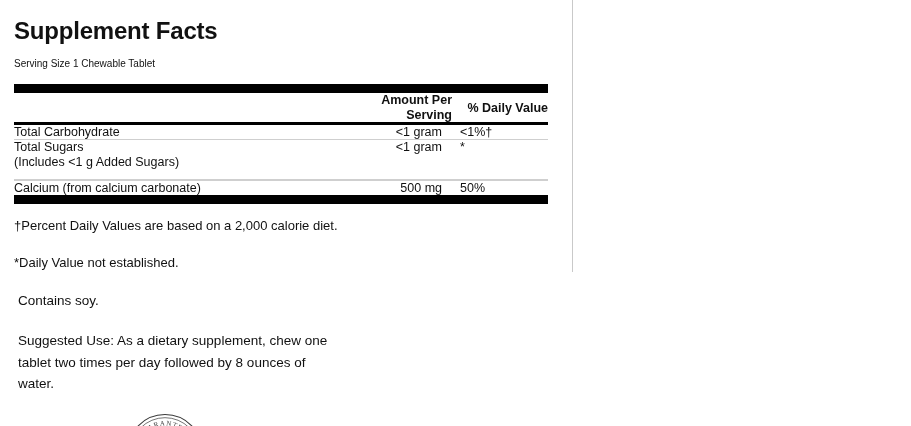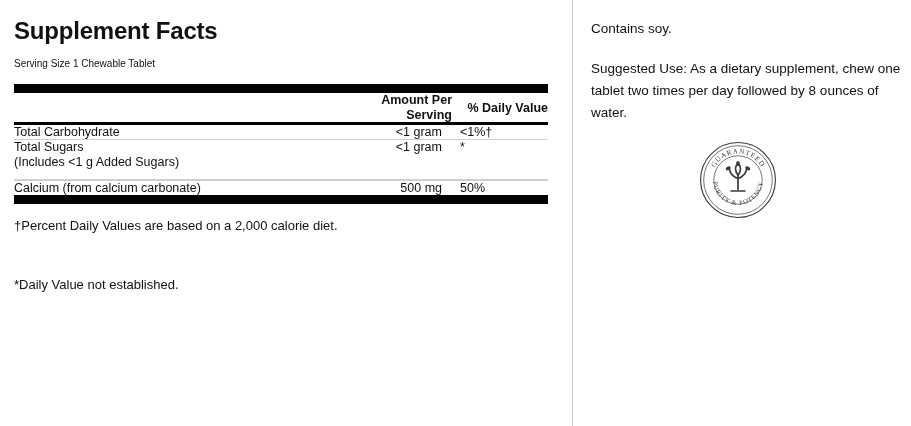--- a/index.html
+++ b/index.html
@@ -13,20 +13,21 @@
     font-family: "Liberation Sans", sans-serif;
     color: #111111;
     position: relative;
     overflow: hidden;
   }
   .page {
     display: flex;
     width: 911px;
     height: 426px;
     box-sizing: border-box;
+    flex-direction: column;
   }
 
   
   .left-panel {
     width: 573px;
     height: 426px;
     box-sizing: border-box;
     border-right: 1px solid #c9c9c9;
     position: relative;
   }
@@ -107,21 +108,21 @@
     font-size: 12.5px;
     line-height: 1.35;
   }
   .foot-note {
     font-size: 13px;
     margin: 14px 0 0 0;
     line-height: 1.3;
   }
   .foot-note2 {
     font-size: 13px;
-    margin: 42px 0 0 0;
+    margin: 20px 0 0 0;
     line-height: 1.3;
   }
 
   
   .right-panel {
     width: 338px;
     box-sizing: border-box;
     padding: 18px 10px 0 18px;
     font-size: 13.5px;
     line-height: 1.62;

